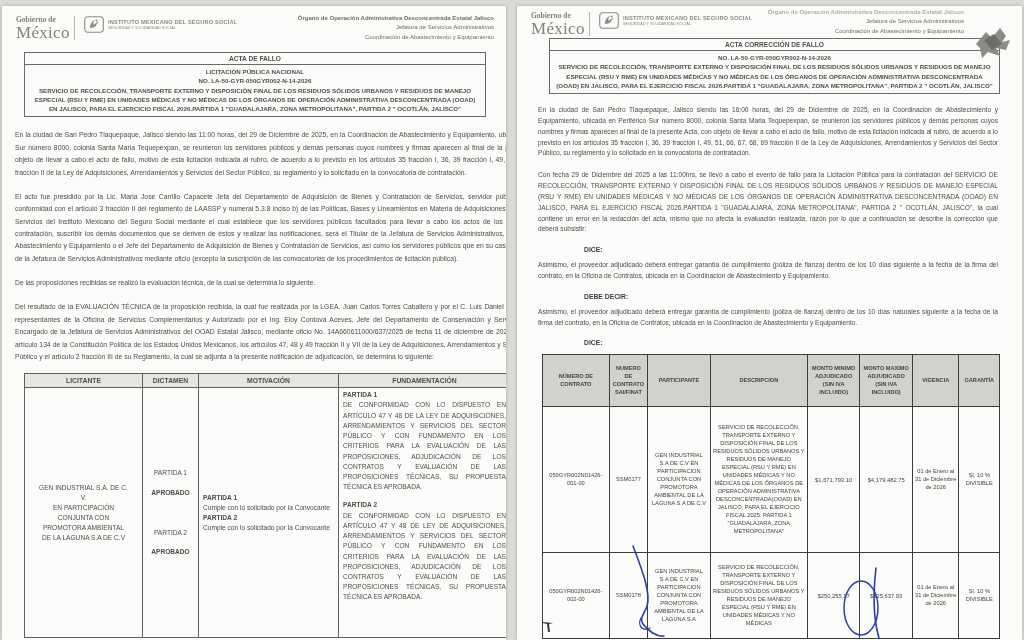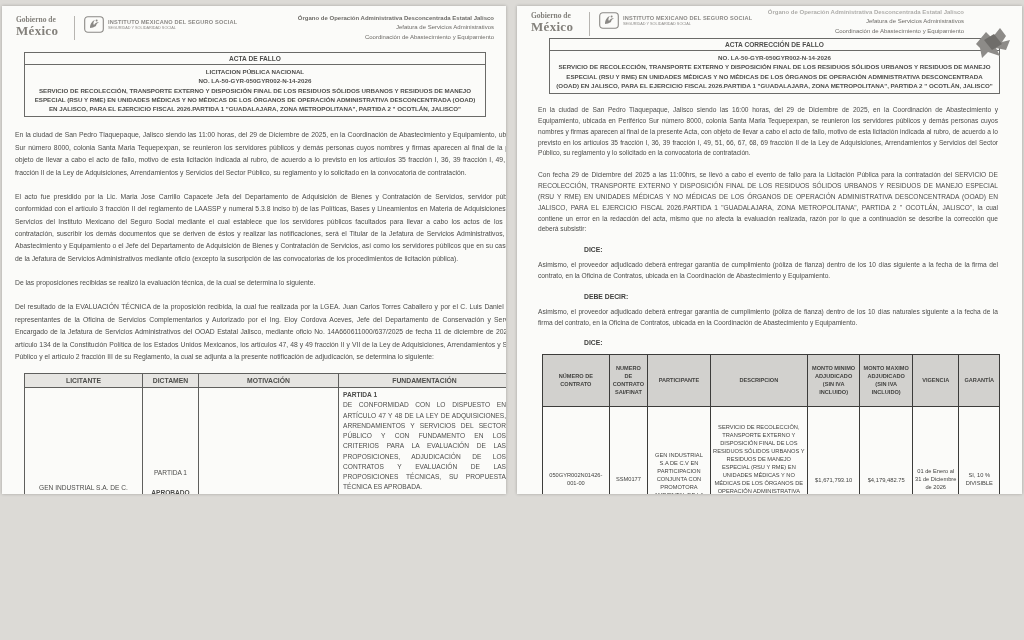--- a/index.html
+++ b/index.html
@@ -3,32 +3,32 @@
 <meta charset="utf-8">
 <style>
   html,body{margin:0;padding:0;}
   body{
     width:1024px;height:640px;overflow:hidden;position:relative;
     background:#dcdad6;
     font-family:"Liberation Sans",sans-serif;
     -webkit-font-smoothing:antialiased;
   }
   .page{
-    position:absolute;top:6px;height:488px;background:#fbfbf9;
+    position:absolute;top:6px;height:634px;background:#fbfbf9;
     overflow:hidden;box-shadow:0 0 3px rgba(0,0,0,.25);
     color:#4a4a4a;
   }
   #page-left{left:2px;width:504px;}
   #page-right{left:517px;width:505px;}
 
   
   .hdr{position:relative;height:42px;}
   .gob{position:absolute;left:14px;top:10px;color:#83807b;font-family:"Liberation Serif",serif;line-height:1;}
   .gob .g1{font-size:7.5px;font-weight:bold;}
-  .gob .g2{font-size:13px;font-weight:bold;letter-spacing:.3px;}
+  .gob .g2{font-size:17px;font-weight:normal;letter-spacing:.3px;}
   .brandsep{position:absolute;left:72px;top:10px;width:1px;height:24px;background:#b7b5b1;}
   .imss{position:absolute;left:82px;top:10px;display:flex;align-items:center;gap:4px;color:#8b8986;}
   .imss svg{display:block;}
   .imss .t1{font-size:5.6px;font-weight:bold;letter-spacing:.2px;}
   .imss .t2{font-size:3.8px;margin-top:1px;}
   .hdr-right{position:absolute;top:8px;right:12px;text-align:right;font-size:6px;line-height:1.55;color:#6e6c68;}
   .hdr-right .b{font-weight:bold;}
   #page-right .hdr-right{top:2px;right:58px;}
   .stamp{position:absolute;top:20px;right:8px;}
 

